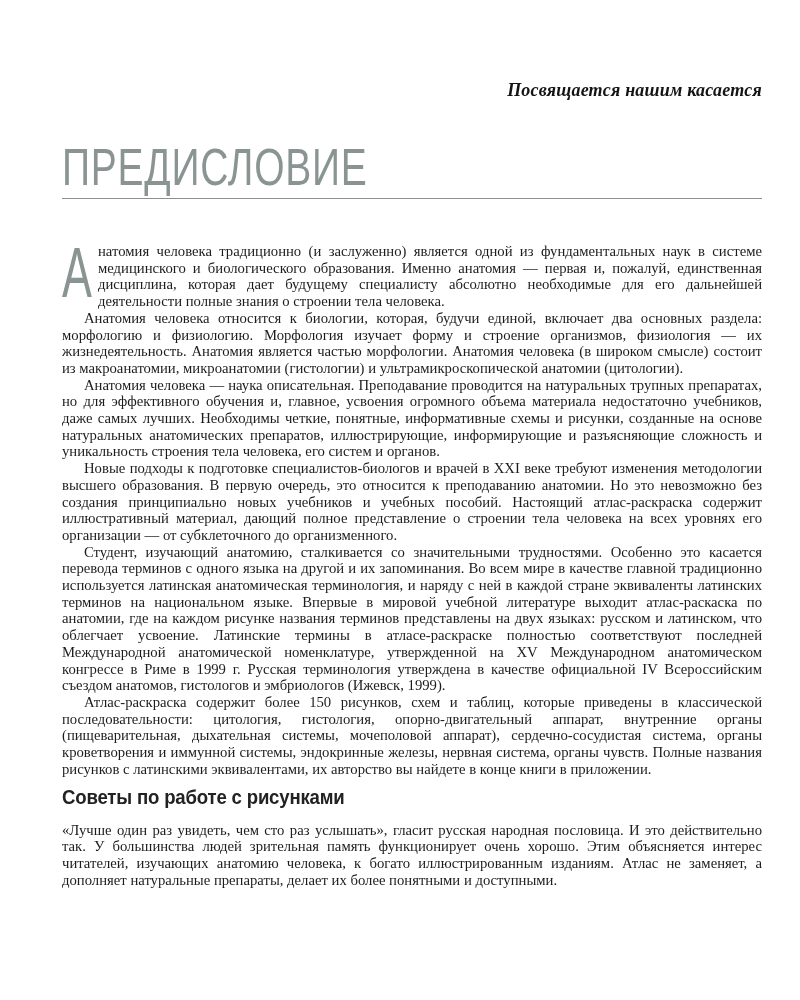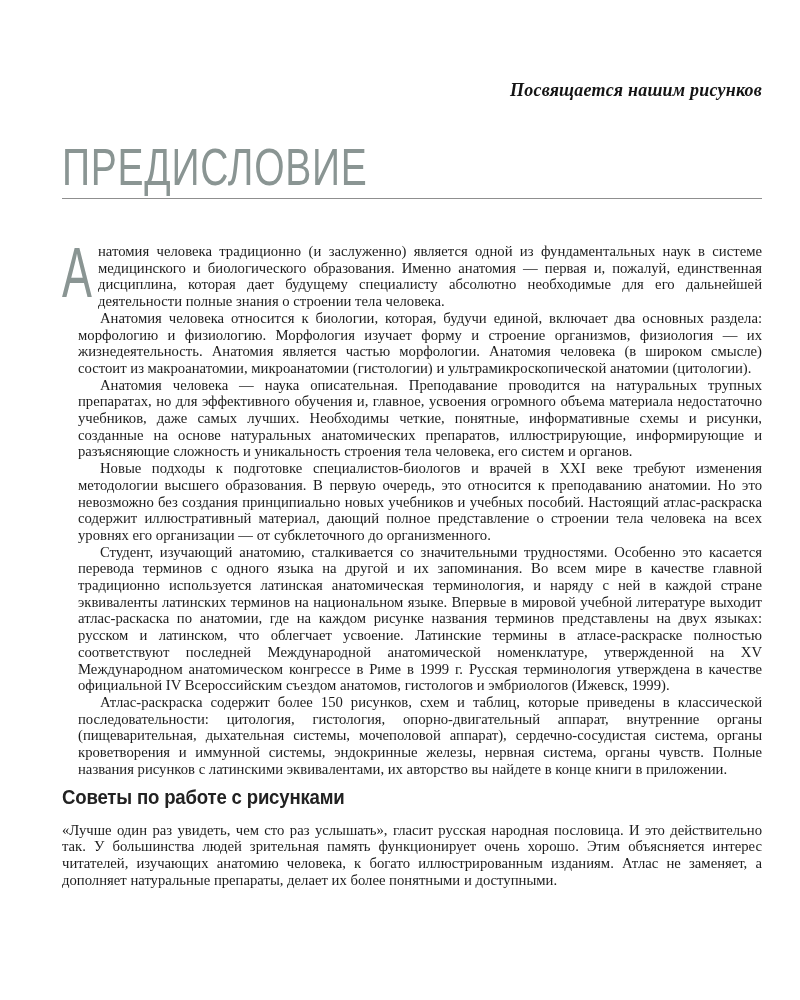--- a/index.html
+++ b/index.html
@@ -49,21 +49,21 @@
   .content {
     position: absolute;
     top: 243px;
     left: 62px;
     width: 700px;
     font-size: 14.7px;
     line-height: 16.7px;
     text-align: justify;
   }
   .content p { margin: 0; }
-  .content p.indent { text-indent: 22px; margin-left: 16px; }
+  .content p.indent { text-indent: 22px; }
   .dropcap {
     float: left;
     width: 30px;
     height: 50px;
     margin: 2px 6px 0 0;
     font-family: "Liberation Sans", sans-serif;
     font-size: 70px;
     line-height: 56px;
     font-weight: 400;
     color: var(--accent);
@@ -82,21 +82,21 @@
     transform: scaleX(0.93);
     transform-origin: 0 50%;
     white-space: nowrap;
   }
 </style>
 </head>
 <body>
 
 <div class="page">
 
-  <div class="dedication">Посвящается нашим рисунков</div>
+  <div class="dedication">Посвящается нашим касается</div>
 
   <div class="title">ПРЕДИСЛОВИЕ</div>
 
   <div class="rule"></div>
 
   <div class="content">
 
     <p><span class="dropcap">А</span><span>натомия человека традиционно (и заслуженно) является одной из фундаментальных наук в системе медицинского и биологического образования. Именно анатомия — первая и, пожалуй, единственная дисциплина, которая дает будущему специалисту абсолютно необходимые для его дальнейшей деятельности полные знания о строении тела человека.</span></p>
 
     <p class="indent">Анатомия человека относится к биологии, которая, будучи единой, включает два основных раздела: морфологию и физиологию. Морфология изучает форму и строение организмов, физиология — их жизнедеятельность. Анатомия является частью морфологии. Анатомия человека (в широком смысле) состоит из макроанатомии, микроанатомии (гистологии) и ультрамикроскопической анатомии (цитологии).</p>

